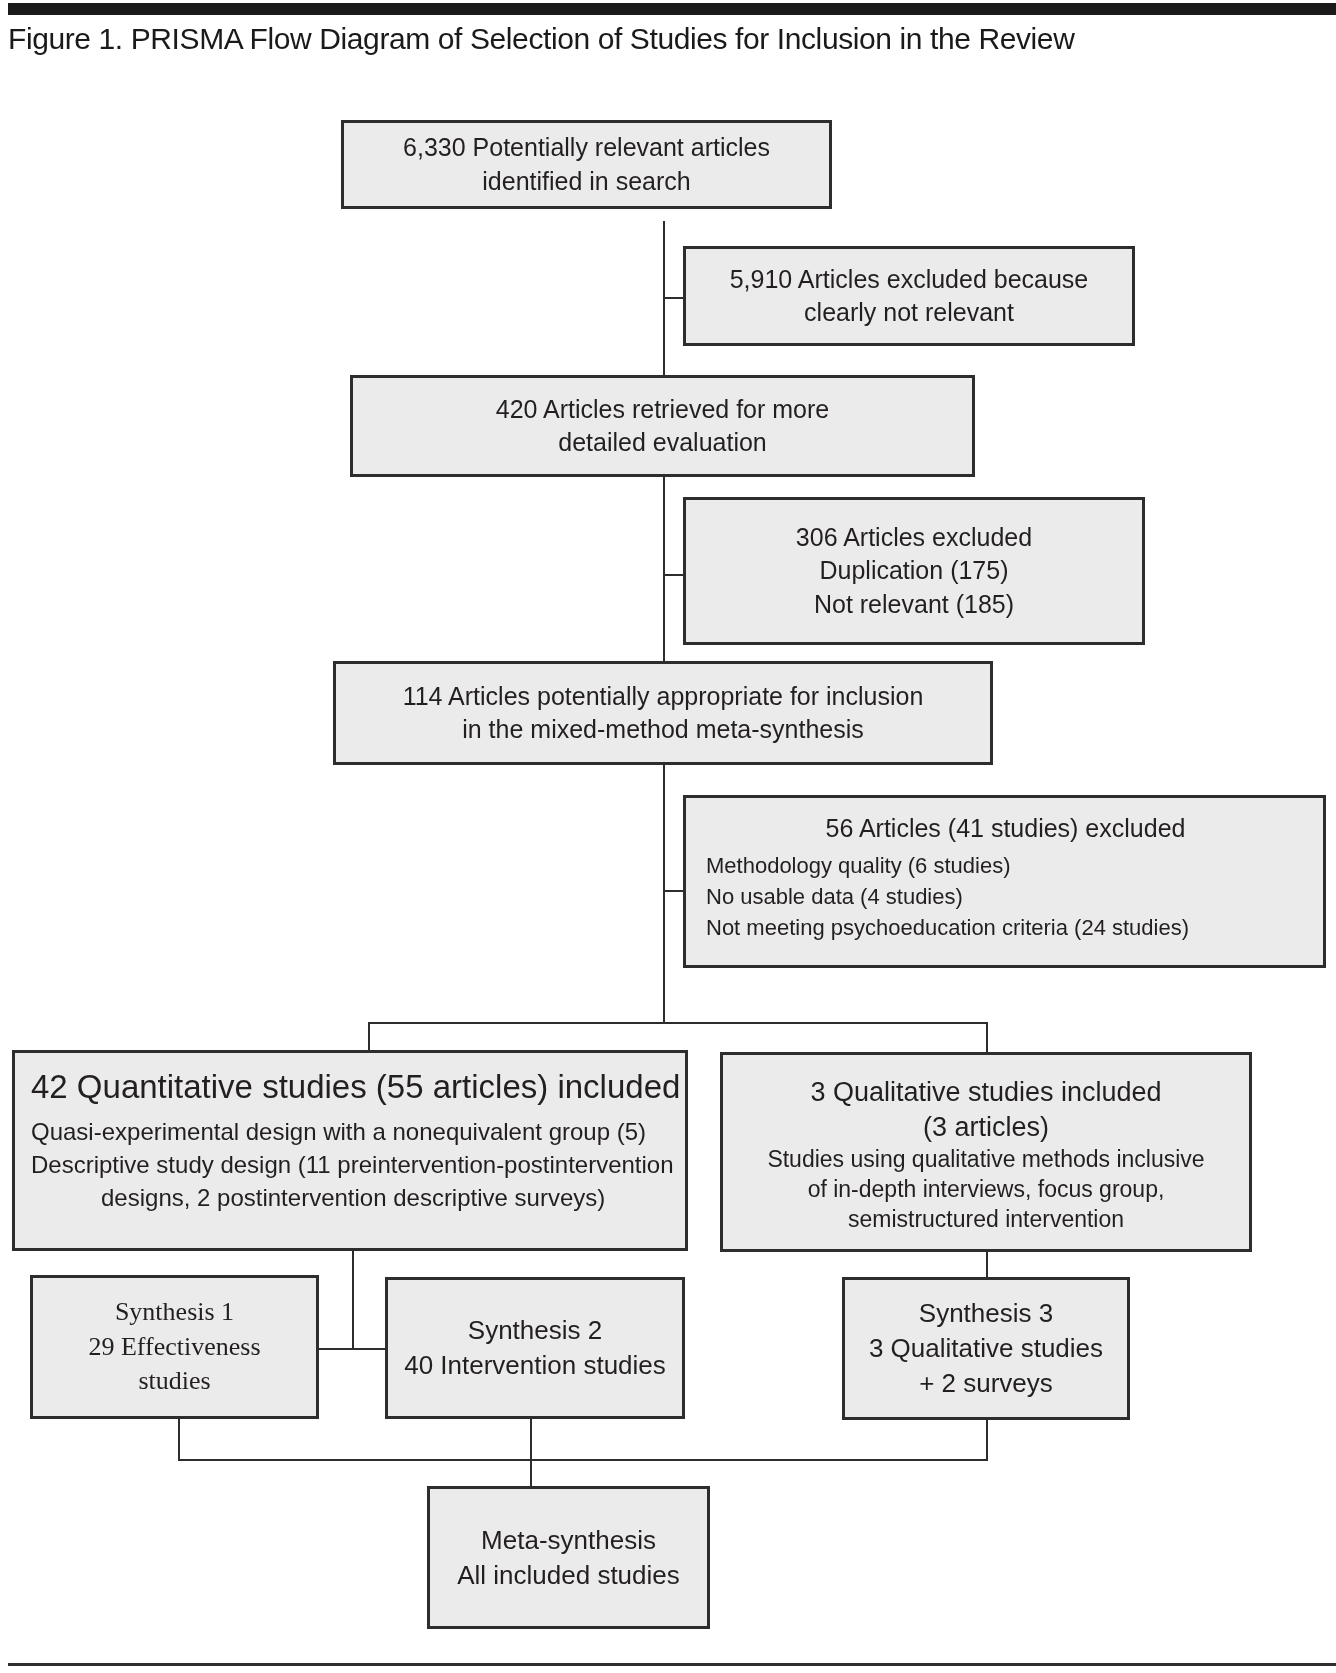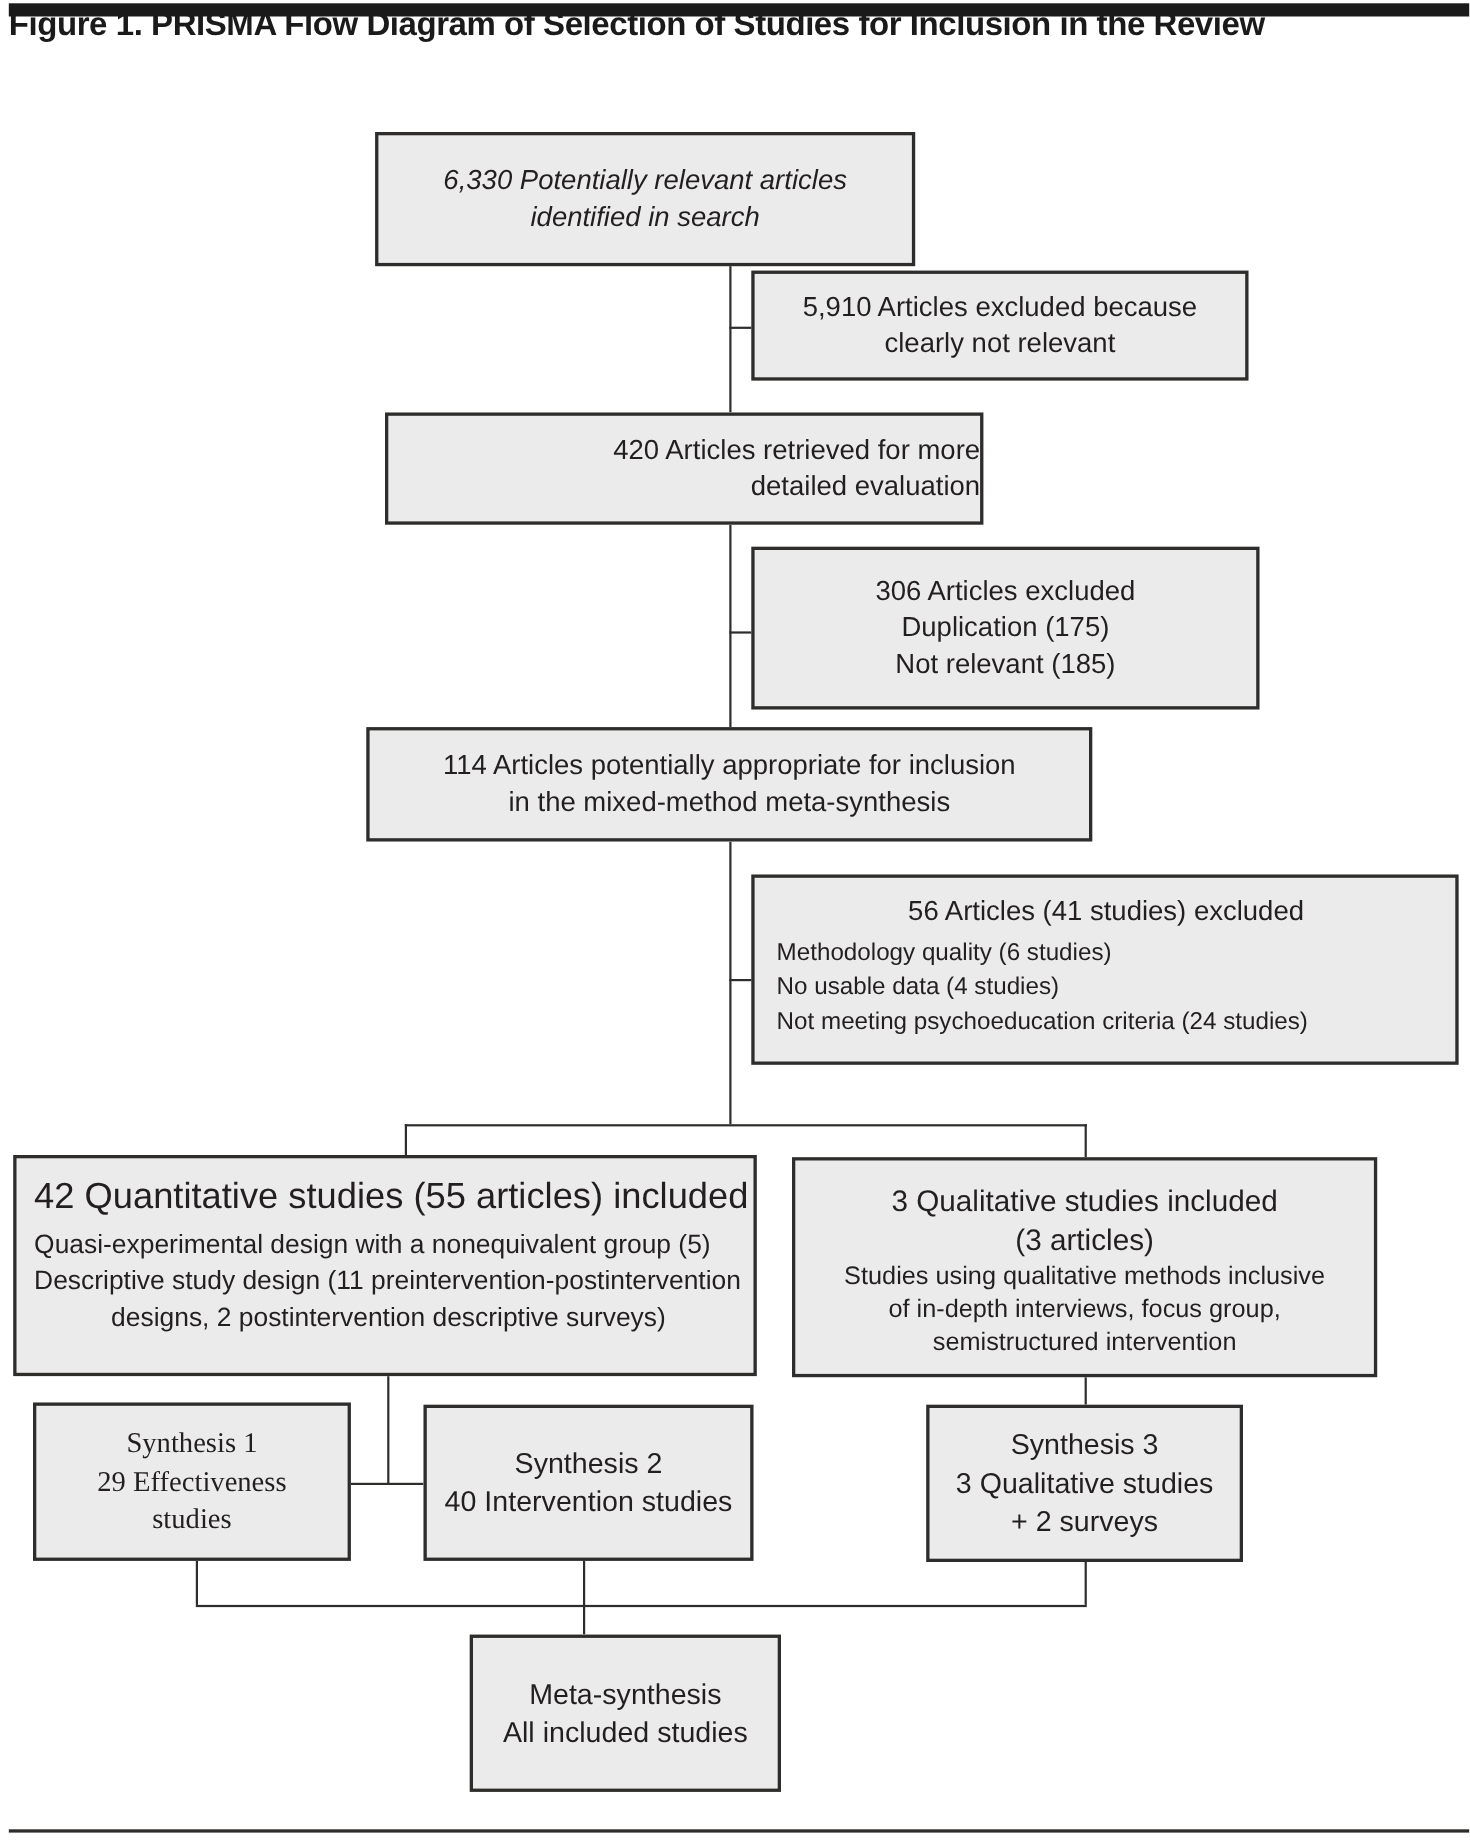--- a/index.html
+++ b/index.html
@@ -2,40 +2,40 @@
 <html><head>
 <meta charset="utf-8">
 <style>
   html,body{margin:0;padding:0;background:#ffffff;}
   .canvas{
     position:relative;width:1336px;height:1673px;background:#ffffff;
     font-family:"Liberation Sans",sans-serif;color:#231f20;overflow:hidden;
   }
   .topbar{position:absolute;left:8px;right:0;top:3px;height:12px;background:#1a1a1a;}
   .figtitle{
-    position:absolute;left:8px;top:6px;width:1320px;
-    font-size:30px;font-weight:bold;letter-spacing:-0.4px;color:#1a1a1a;white-space:nowrap;
+    position:absolute;left:8px;top:22px;width:1320px;
+    font-size:30px;font-weight:normal;letter-spacing:-0.4px;color:#1a1a1a;white-space:nowrap;
   }
   .bottomrule{position:absolute;left:8px;right:0;top:1663px;height:3px;background:#2e2d2c;}
 
   .fbox{
     position:absolute;box-sizing:border-box;background:#ebebeb;border:3px solid #2e2d2c;
     display:flex;flex-direction:column;justify-content:center;align-items:center;
     text-align:center;font-size:25px;line-height:1.34;color:#231f20;
   }
   .fbox .ln{white-space:nowrap;}
   .leftlist{align-items:stretch;justify-content:flex-start;text-align:left;}
   .leftlist .boxtitle{text-align:center;white-space:nowrap;}
   .line-v{position:absolute;width:2px;background:#2e2d2c;}
   .line-h{position:absolute;height:2px;background:#2e2d2c;}
 
   
-  #box-identified{left:341px;top:120px;width:491px;height:122px;font-style:italic;}
+  #box-identified{left:341px;top:120px;width:491px;height:89px;}
   #box-excluded-initial{left:683px;top:246px;width:452px;height:100px;}
-  #box-retrieved{left:350px;top:375px;width:544px;height:102px;align-items:flex-end;}
+  #box-retrieved{left:350px;top:375px;width:625px;height:102px;}
   #box-excluded-detail{left:683px;top:497px;width:462px;height:148px;}
   #box-appropriate{left:333px;top:661px;width:660px;height:104px;}
   #box-excluded-synthesis{left:683px;top:795px;width:643px;height:173px;padding:14px 18px 0 20px;}
   #box-excluded-synthesis .boxtitle{font-size:25px;margin-bottom:4px;}
   #box-excluded-synthesis .reason{font-size:22px;line-height:1.42;white-space:nowrap;}
   #box-quantitative{left:12px;top:1050px;width:676px;height:201px;padding:12px 14px 0 16px;}
   #box-quantitative .boxtitle{font-size:33px;margin-bottom:6px;}
   #box-quantitative .detail{font-size:24px;line-height:1.38;white-space:nowrap;}
   #box-quantitative .indent{padding-left:70px;}
   #box-qualitative{left:720px;top:1052px;width:532px;height:200px;padding-top:6px;}

